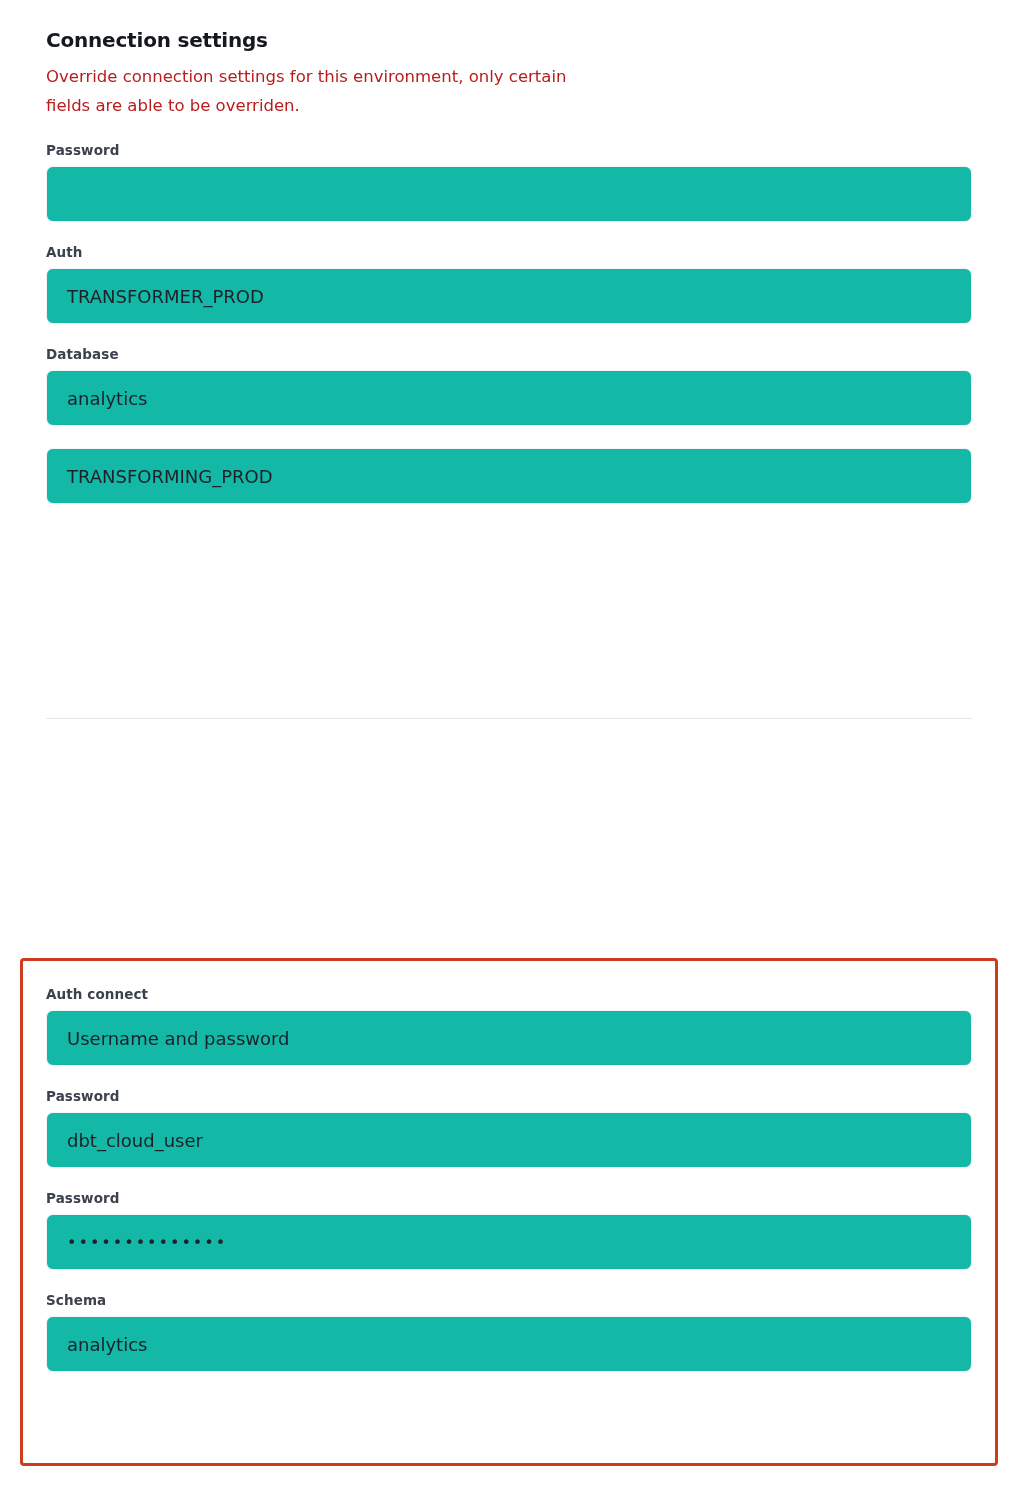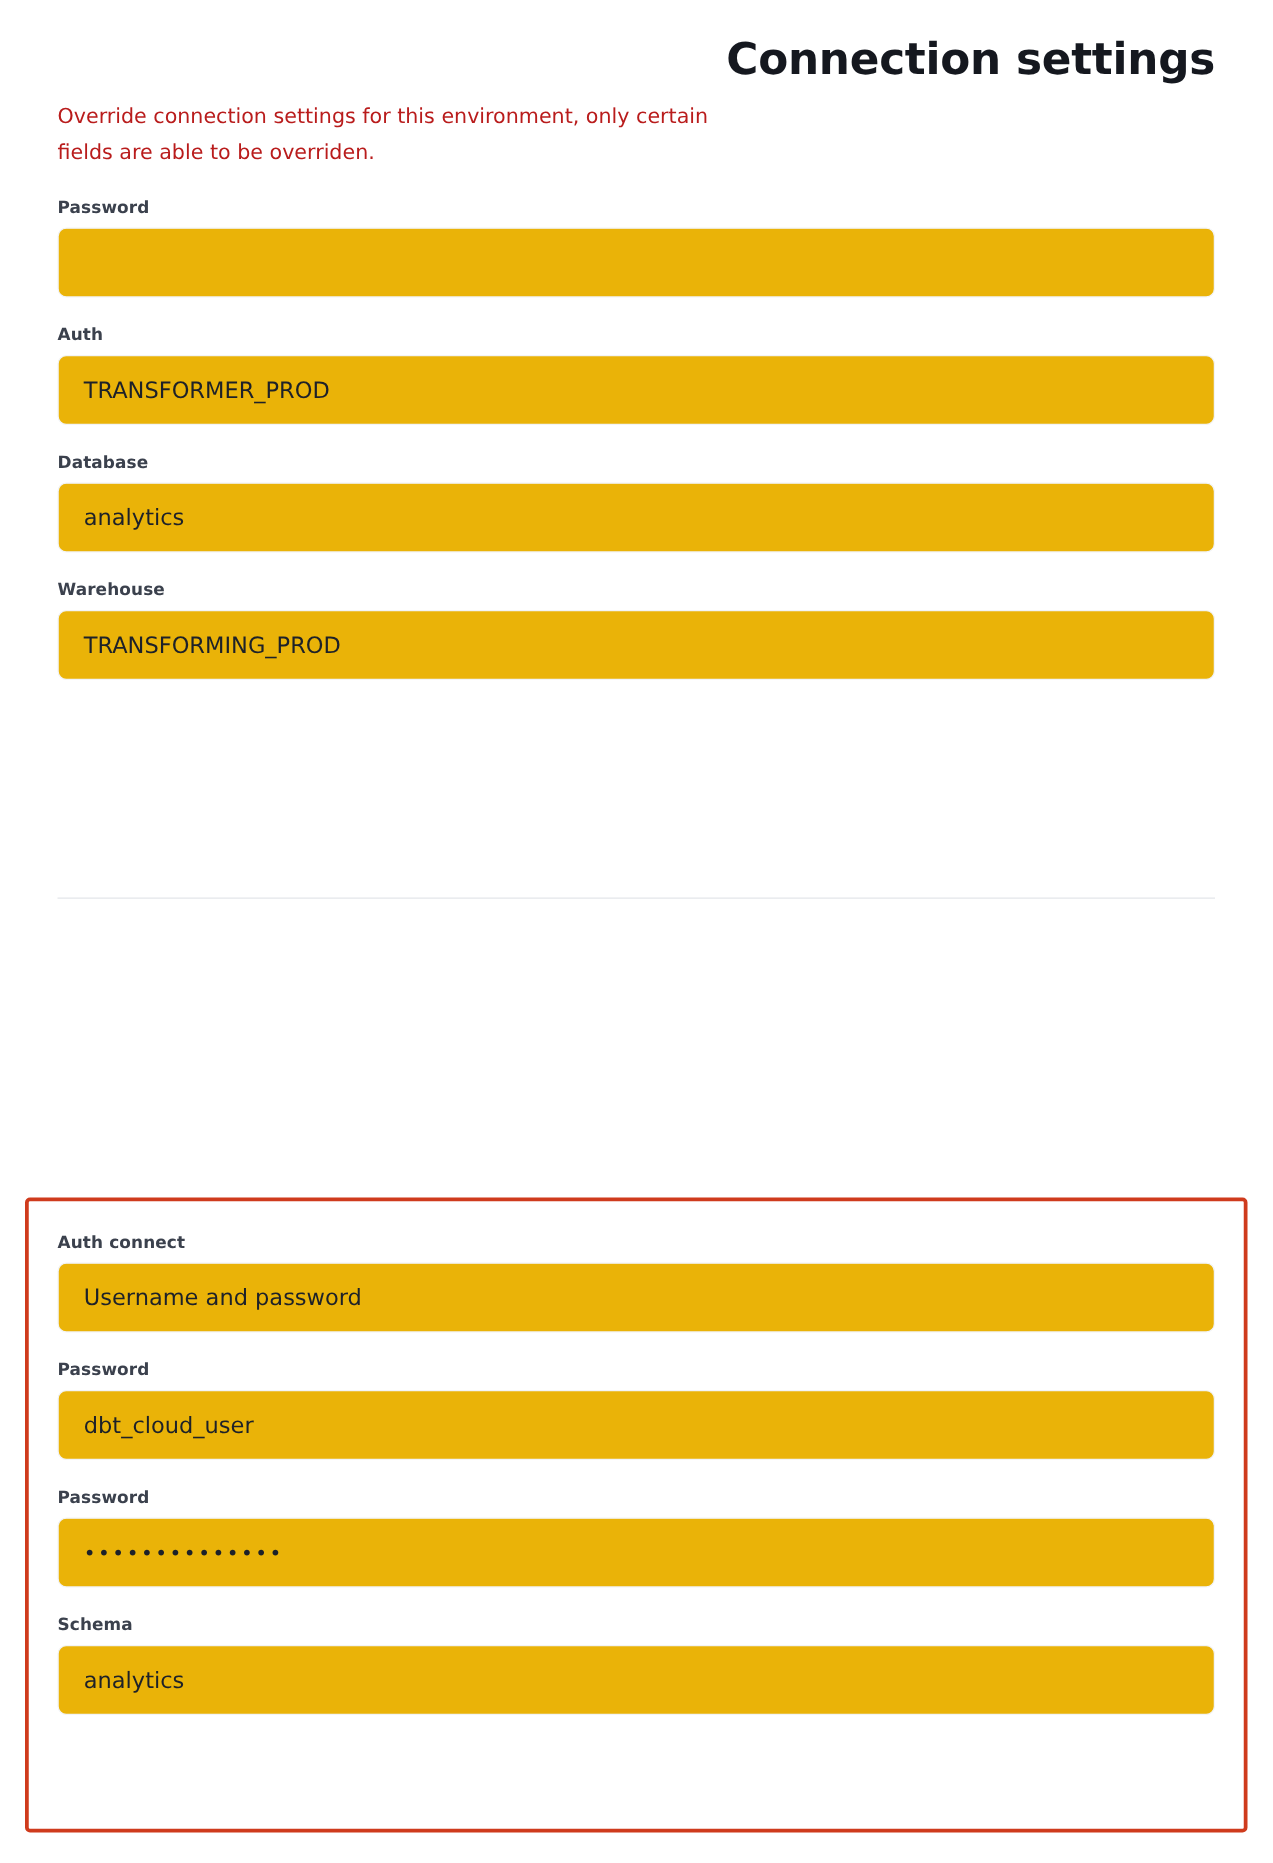--- a/index.html
+++ b/index.html
@@ -18,27 +18,26 @@
     position: relative;
     width: 1018px;
     height: 1490px;
     box-sizing: border-box;
     padding: 0 46px;
   }
   .section {
     padding-top: 0;
   }
   .section-title {
-    font-size: 35px;
+    font-size: 20px;
     font-weight: 700;
     letter-spacing: -0.2px;
     color: #15181f;
     margin: 0;
     padding-top: 28px;
-    text-align: right;
   }
   .section-desc {
     font-size: 16.5px;
     line-height: 29px;
     color: #b91c1c;
     margin: 10px 0 0 0;
     max-width: 560px;
     font-weight: 400;
   }
   .field {
@@ -46,21 +45,21 @@
   }
   .field-label {
     font-size: 13.5px;
     font-weight: 700;
     color: #3b414d;
     margin-bottom: 8px;
     letter-spacing: 0.1px;
   }
   .field-input {
     height: 56px;
-    background: #eab308;
+    background: #14b8a6;
     border: 1px solid #f2f4f6;
     border-radius: 7px;
     display: flex;
     align-items: center;
     padding: 0 20px;
     font-size: 18px;
     color: #1d2129;
     box-sizing: border-box;
     font-family: "DejaVu Sans", "Liberation Sans", sans-serif;
   }
@@ -128,21 +127,20 @@
       <div class="field-label">Auth</div>
       <div class="field-input">TRANSFORMER_PROD</div>
     </div>
 
     <div class="field">
       <div class="field-label">Database</div>
       <div class="field-input">analytics</div>
     </div>
 
     <div class="field">
-      <div class="field-label">Warehouse</div>
       <div class="field-input">TRANSFORMING_PROD</div>
     </div>
   </div>
 
   <hr class="divider">
 
 
   <div class="highlight-box"></div>
 
   <div class="cred-fields">

